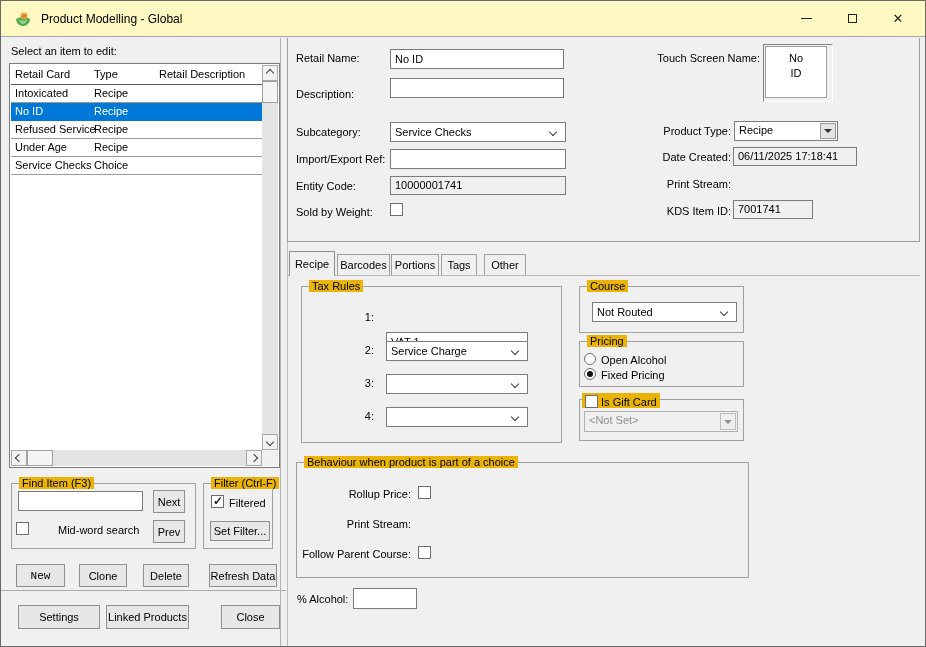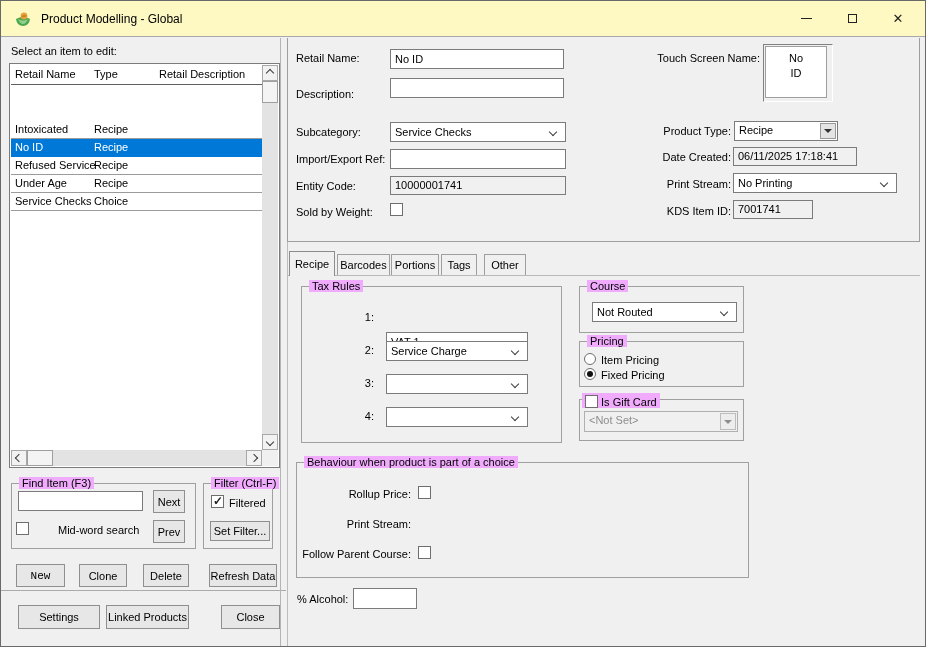--- a/index.html
+++ b/index.html
@@ -21,21 +21,21 @@
 
   
   .lbl { position:absolute; white-space:nowrap; }
   .r { text-align:right; }
   .tb { position:absolute; background:#fff; border:1px solid #7b7b7b; font:inherit;
         padding:2px 4px; outline:none; }
   .tb.ro { background:#f0f0f0; }
   .btn { position:absolute; background:#e7e7e7; border:1px solid #8f8f8f; font:inherit;
          display:flex; align-items:center; justify-content:center; white-space:nowrap; }
   .group { position:absolute; border:1px solid #a0a0a0; }
-  .gtitle { position:absolute; top:-7px; left:7px; background:#f0abfc; padding:0 3px;
+  .gtitle { position:absolute; top:-7px; left:7px; background:#eab308; padding:0 3px;
             white-space:nowrap; }
   .cb { position:absolute; width:13px; height:13px; background:#fff; border:1px solid #6e6e6e; }
   .cb.checked::after { content:"\2713"; position:absolute; left:1px; top:-2px; font-size:12px;
                        font-weight:bold; color:#222; }
   .radio { position:absolute; width:12px; height:12px; background:#fff;
            border:1px solid #6e6e6e; border-radius:50%; }
   .radio.sel::after { content:""; position:absolute; left:2px; top:2px; width:6px; height:6px;
                       border-radius:50%; background:#111; }
   .dd { position:absolute; background:#fff; border:1px solid #7b7b7b; }
   .dd .val { position:absolute; left:4px; top:3px; white-space:nowrap; }
@@ -56,21 +56,21 @@
   .ddc.disabled .val { color:#8e8e8e; }
   .ddc.disabled .ddc-btn { background:#ededed; border-color:#bdbdbd; }
   .ddc.disabled .tri-down { border-top-color:#8e8e8e; }
 
   
   .listbox { position:absolute; left:8px; top:62px; width:271px; height:405px; background:#fff;
              border:1px solid #7b7b7b; }
   .lv-head { position:absolute; left:1px; top:0; right:17px; height:21px; background:#fff;
              border-bottom:1px solid #606060; }
   .lv-head span { position:absolute; top:4px; white-space:nowrap; }
-  .lv-rows { position:absolute; left:1px; top:21px; right:4px;margin-top:36px; }
+  .lv-rows { position:absolute; left:1px; top:21px; right:4px; }
   .lv-row { position:relative; height:18px; border-bottom:1px solid #9b9b9b; background:#fff; }
   .lv-row span { position:absolute; top:2px; white-space:nowrap; }
   .lv-row .c1 { left:4px; } .lv-row .c2 { left:83px; } .lv-head .h1 { left:4px; }
   .lv-head .h2 { left:83px; } .lv-head .h3 { left:148px; }
   .lv-row.sel { background:#0078d7; border-bottom-color:#0078d7; }
   .lv-row.sel span { color:#fff; }
 
   .vsb { position:absolute; top:1px; right:1px; bottom:17px; width:16px; background:#e3e3e3; }
   .hsb { position:absolute; left:1px; bottom:1px; right:17px; height:16px; background:#e3e3e3; }
   .sb-btn { position:absolute; background:#f2f2f2; border:1px solid #a8a8a8; display:flex;
@@ -127,21 +127,21 @@
   </div>
 
   <div class="divider-h"></div>
   <div class="divider-v1"></div>
   <div class="rightedge-v"></div>
 
   <span class="lbl" style="left:10px; top:44px;">Select an item to edit:</span>
 
   <div class="listbox">
     <div class="lv-head">
-      <span class="h1">Retail Name</span>
+      <span class="h1">Retail Card</span>
       <span class="h2">Type</span>
       <span class="h3">Retail Description</span>
     </div>
     <div class="lv-rows">
       <div class="lv-row">
         <span class="c1">Intoxicated</span>
         <span class="c2">Recipe</span>
       </div>
       <div class="lv-row sel">
         <span class="c1">No ID</span>
@@ -242,24 +242,20 @@
     <span class="val">Recipe</span>
     <span class="ddc-btn">
         <span class="tri-down"></span>
       </span>
   </div>
 
   <span class="lbl r" style="left:640px; top:150px; width:90px;">Date Created:</span>
   <div class="tb ro" style="left:732px; top:146px; width:124px; height:19px;">06/11/2025 17:18:41</div>
 
   <span class="lbl r" style="left:640px; top:177px; width:90px;">Print Stream:</span>
-  <div class="dd" style="left:732px; top:172px; width:164px; height:20px;">
-    <span class="val">No Printing</span>
-    <span class="chev c-down"></span>
-  </div>
 
   <span class="lbl r" style="left:640px; top:204px; width:90px;">KDS Item ID:</span>
   <div class="tb ro" style="left:732px; top:199px; width:80px; height:19px;">7001741</div>
 
   <div class="tabline"></div>
   <div class="tab active" style="left:288px; width:46px;">Recipe</div>
   <div class="tab" style="left:336px; width:53px;">Barcodes</div>
   <div class="tab" style="left:390px; width:48px;">Portions</div>
   <div class="tab" style="left:440px; width:36px;">Tags</div>
   <div class="tab" style="left:483px; width:42px;">Other</div>
@@ -293,21 +289,21 @@
   </div>
   <div class="dd" style="left:591px; top:301px; width:145px; height:20px;">
     <span class="val">Not Routed</span>
     <span class="chev c-down"></span>
   </div>
 
   <div class="group" style="left:578px; top:340px; width:165px; height:46px;">
     <span class="gtitle">Pricing</span>
   </div>
   <span class="radio" style="left:583px; top:352px;"></span>
-  <span class="lbl" style="left:600px; top:353px;">Item Pricing</span>
+  <span class="lbl" style="left:600px; top:353px;">Open Alcohol</span>
   <span class="radio sel" style="left:583px; top:367px;"></span>
   <span class="lbl" style="left:600px; top:368px;">Fixed Pricing</span>
 
   <div class="group" style="left:578px; top:398px; width:165px; height:42px;">
     <span class="gtitle" style="left:2px;">
       <span class="cb" style="position:relative; display:inline-block; left:0; top:2px;"></span>
       <span>Is Gift Card</span>
     </span>
   </div>
   <div class="ddc disabled" style="left:583px; top:410px; width:154px; height:21px;">

